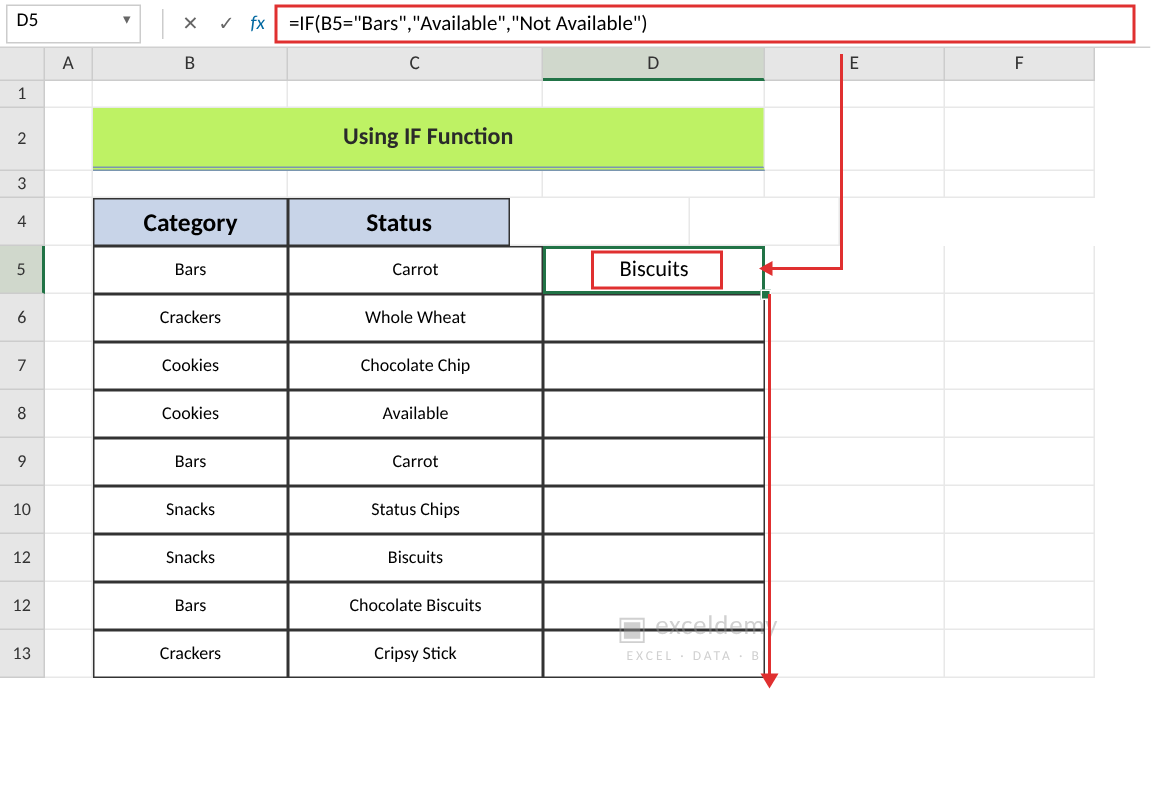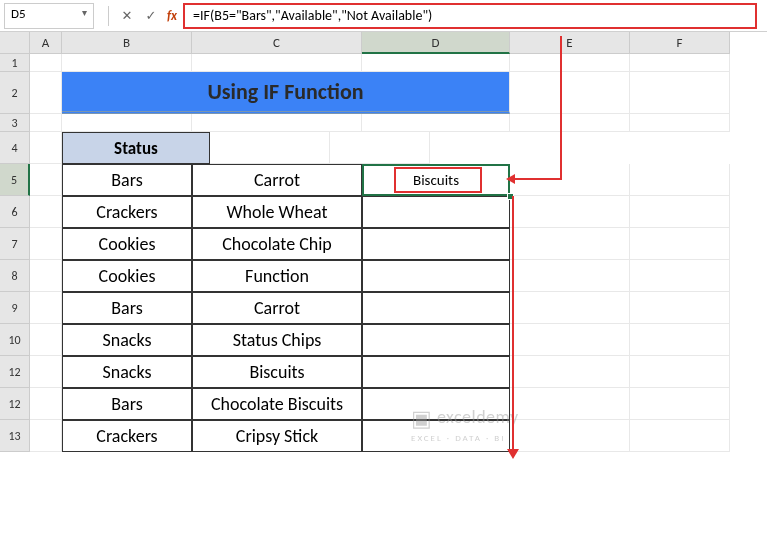--- a/index.html
+++ b/index.html
@@ -3,21 +3,21 @@
   <meta charset="utf-8">
   <style>
     * { box-sizing: border-box; margin: 0; padding: 0; }
     body { font-family: Calibri, Arial, sans-serif; font-size: 14px; background: #fff; width: 767px; height: 539px; position: relative; overflow: hidden; }
     
     .formula-bar { display: flex; align-items: center; height: 32px; border-bottom: 1px solid #d0d0d0; background: #fff; }
     .name-box { width: 90px; height: 26px; border: 1px solid #ccc; margin: 0 8px 0 4px; padding: 2px 6px; display: flex; align-items: flex-start; font-size: 13px; background: #fff; }
     .name-box-arrow { margin-left: auto; color: #666; font-size: 10px; }
     .fb-separator { width: 1px; height: 20px; background: #ccc; margin: 0 6px; }
     .fb-icon { width: 18px; height: 18px; display: flex; align-items: center; justify-content: center; color: #666; margin: 0 3px; cursor: pointer; font-size: 13px; }
-    .fx-icon { font-style: italic; font-size: 13px; color: #c2410c; margin: 0 6px 0 4px; font-weight: bold; }
+    .fx-icon { font-style: italic; font-size: 13px; color: #0369a1; margin: 0 6px 0 4px; }
     .formula-input { flex: 1; height: 26px; border: 2.5px solid #e03030; padding: 2px 8px; font-size: 14px; margin-right: 10px; display: flex; align-items: center; font-family: Calibri, Arial, sans-serif; }
     
     .sheet-area { position: relative; }
     .col-headers { display: flex; height: 22px; }
     .corner { width: 30px; height: 22px; background: #e6e6e6; border-right: 1px solid #ccc; border-bottom: 1px solid #ccc; }
     .col-h { height: 22px; background: #e6e6e6; border-right: 1px solid #ccc; border-bottom: 1px solid #ccc; display: flex; align-items: center; justify-content: center; font-size: 13px; color: #333; }
     .col-A { width: 32px; }
     .col-B { width: 130px; }
     .col-C { width: 170px; }
     .col-D { width: 148px; }
@@ -28,34 +28,34 @@
     .rows { position: relative; }
     .row { display: flex; }
     .row-h { width: 30px; background: #e6e6e6; border-right: 1px solid #ccc; border-bottom: 1px solid #ccc; display: flex; align-items: center; justify-content: center; font-size: 12px; color: #333; }
     .row-h.active { background: #d0d8cc; border-right: 2px solid #217346; }
     .cell { border-right: 1px solid #e8e8e8; border-bottom: 1px solid #e8e8e8; display: flex; align-items: center; justify-content: center; font-size: 15px; background: #fff; position: relative; }
     .r1 { height: 18px; }
     .r2 { height: 42px; }
     .r3 { height: 18px; }
     .rn { height: 32px; }
     
-    .title-cell { background: #3b82f6; font-size: 22px; font-weight: bold; color: #2a2a2a; border-bottom: 3px double #7a96b0; }
+    .title-cell { background: #bef264; font-size: 16px; font-weight: bold; color: #2a2a2a; border-bottom: 3px double #7a96b0; }
     .hdr-cell { background: #c8d4e8; font-weight: bold; font-size: 17px; border: 1px solid #333; }
-    .data-cell { border: 1px solid #333; font-size: 18px; }
+    .data-cell { border: 1px solid #333; font-size: 12px; }
     .status-cell { border: 1px solid #333; }
     
     .active-cell-border { position: absolute; border: 2px solid #217346; pointer-events: none; z-index: 5; }
     .fill-handle { position: absolute; width: 7px; height: 7px; background: #217346; border: 1px solid #fff; z-index: 6; }
     
     .red-box { position: absolute; border: 2.5px solid #e03030; pointer-events: none; z-index: 10; }
     .arrow-line { position: absolute; background: #e03030; z-index: 8; }
     .arrow-head { position: absolute; width: 0; height: 0; z-index: 9; }
     
     .watermark { position: absolute; font-size: 18px; color: rgba(150,150,150,0.45); font-weight: 300; letter-spacing: 0.5px; }
-    .watermark .sub { font-size: 9px; letter-spacing: 2px; display: block; text-align: left; }
+    .watermark .sub { font-size: 9px; letter-spacing: 2px; display: block; text-align: center; }
   </style>
 </head>
 <body>
 
 <div class="formula-bar">
   <div class="name-box">
     <span>D5</span>
     <span class="name-box-arrow">▾</span>
   </div>
   <div class="fb-separator"></div>
@@ -100,20 +100,21 @@
       <div class="cell col-A r3"></div>
       <div class="cell col-B r3"></div>
       <div class="cell col-C r3"></div>
       <div class="cell col-D r3"></div>
       <div class="cell col-E r3"></div>
       <div class="cell col-F r3"></div>
     </div>
     <div class="row">
       <div class="row-h rn">4</div>
       <div class="cell col-A rn"></div>
+      <div class="cell hdr-cell col-B rn">Category</div>
       <div class="cell hdr-cell col-D rn">Status</div>
       <div class="cell col-E rn"></div>
       <div class="cell col-F rn"></div>
     </div>
     <div class="row">
       <div class="row-h rn active">5</div>
       <div class="cell col-A rn"></div>
       <div class="cell data-cell col-B rn">Bars</div>
       <div class="cell data-cell col-C rn">Carrot</div>
       <div class="cell status-cell col-D rn">Biscuits</div>
@@ -135,21 +136,21 @@
       <div class="cell data-cell col-B rn">Cookies</div>
       <div class="cell data-cell col-C rn">Chocolate Chip</div>
       <div class="cell status-cell col-D rn"></div>
       <div class="cell col-E rn"></div>
       <div class="cell col-F rn"></div>
     </div>
     <div class="row">
       <div class="row-h rn">8</div>
       <div class="cell col-A rn"></div>
       <div class="cell data-cell col-B rn">Cookies</div>
-      <div class="cell data-cell col-C rn">Function</div>
+      <div class="cell data-cell col-C rn">Available</div>
       <div class="cell status-cell col-D rn"></div>
       <div class="cell col-E rn"></div>
       <div class="cell col-F rn"></div>
     </div>
     <div class="row">
       <div class="row-h rn">9</div>
       <div class="cell col-A rn"></div>
       <div class="cell data-cell col-B rn">Bars</div>
       <div class="cell data-cell col-C rn">Carrot</div>
       <div class="cell status-cell col-D rn"></div>

